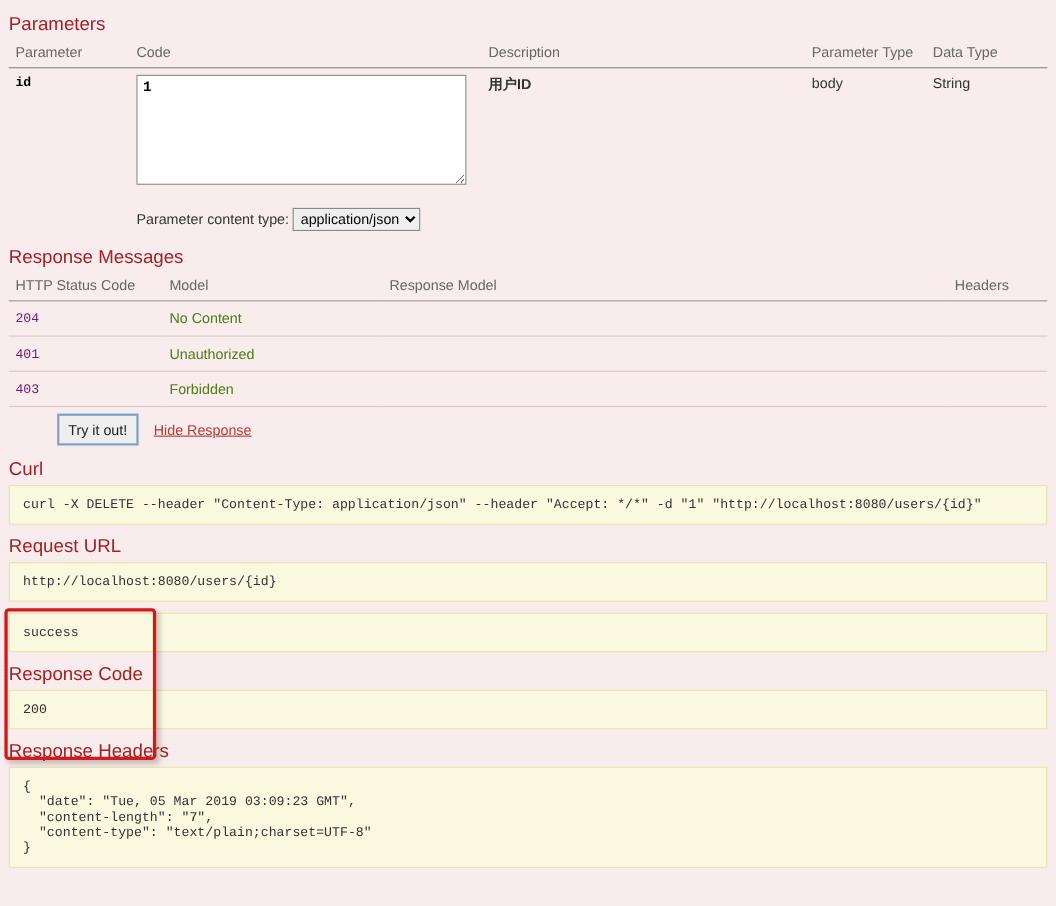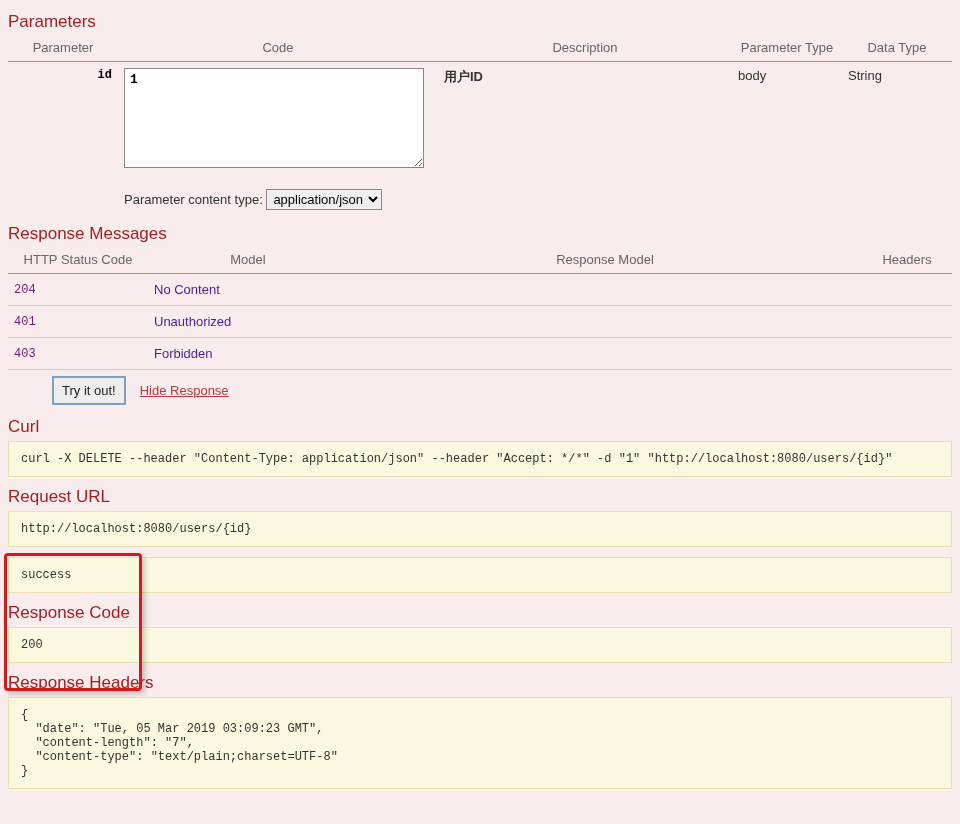--- a/index.html
+++ b/index.html
@@ -16,38 +16,37 @@
     font-size: 17px;
     font-weight: 500;
     color: #a41e22;
     margin: 8px 0 4px 0;
   }
   table.params, table.resp-msgs {
     width: 100%;
     border-collapse: collapse;
   }
   table.params th, table.resp-msgs th {
-    text-align: center;
+    text-align: left;
     font-weight: 400;
     font-size: 13px;
     color: #666;
     padding: 4px 6px 6px 6px;
     border-bottom: 1px solid #999;
   }
   table.params td {
     vertical-align: top;
     padding: 6px;
     font-size: 13px;
   }
   table.params td.pname {
     font-family: "Courier New", monospace;
     font-weight: bold;
     font-size: 12px;
     color: #000;
-    text-align: right;
   }
   textarea.param-value {
     width: 300px;
     height: 100px;
     font-family: "Courier New", monospace;
     font-size: 13px;
     font-weight: bold;
     padding: 3px 5px;
     border: 1px solid #888;
     resize: both;
@@ -60,21 +59,21 @@
   }
   .content-type-row select {
     font-size: 13px;
     border: 1px solid #888;
     background: #efefef;
     padding: 1px 2px;
   }
   table.resp-msgs td {
     padding: 8px 6px;
     font-size: 13px;
-    color: #4c1d95;
+    color: #4d7c0f;
     border-bottom: 1px solid #d8c6c6;
   }
   table.resp-msgs td.code {
     font-family: "Courier New", monospace;
     font-size: 12px;
     color: #701a75;
   }
   .action-row {
     margin: 6px 0 12px 0;
     display: flex;

